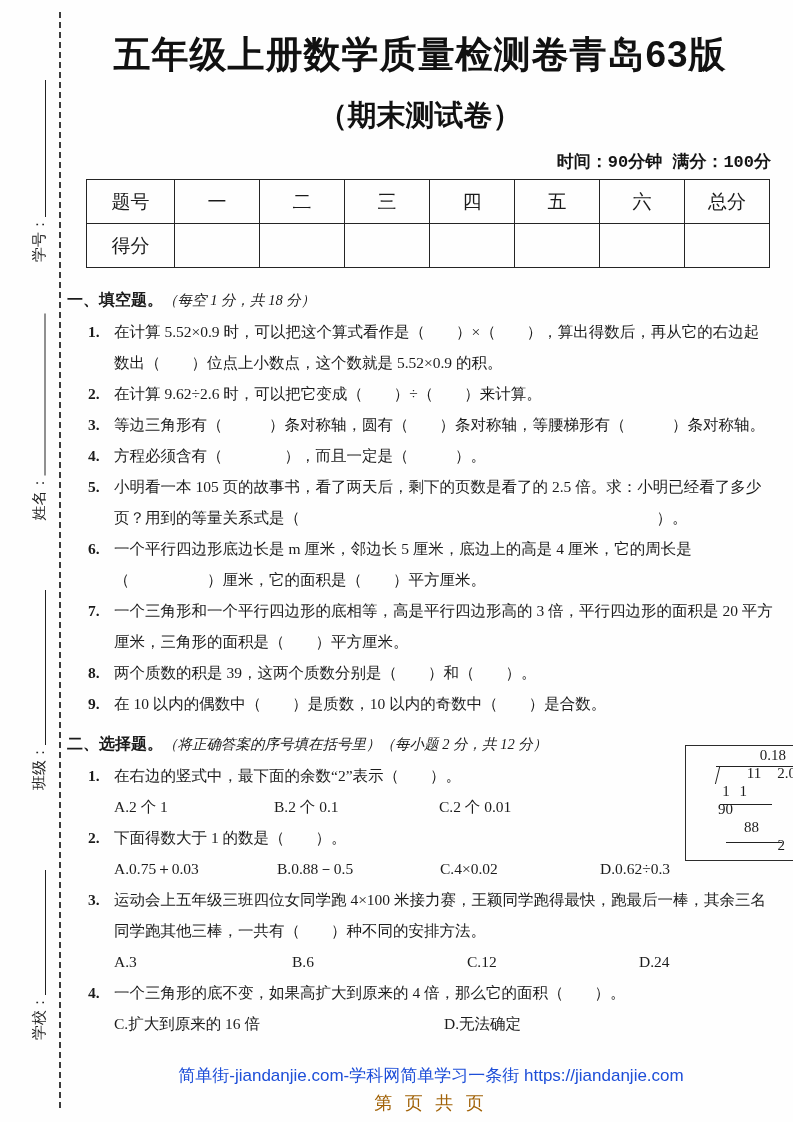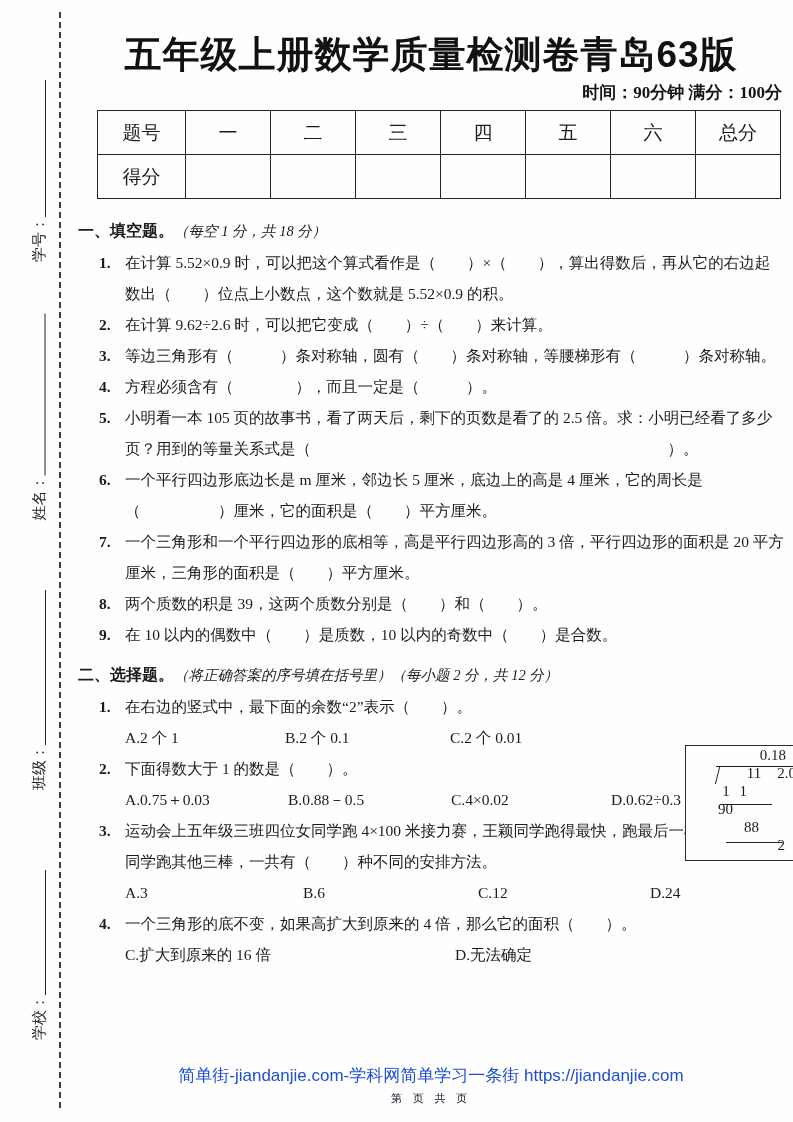--- a/index.html
+++ b/index.html
@@ -17,34 +17,34 @@
     border-left:2px dashed #3c3c3c;
   }
   
   .side-field {
     position:absolute; height:22px; display:flex; align-items:flex-end;
     transform:rotate(-90deg);
     font-size:15px; color:#222;
   }
   .side-field .blank { flex:1; border-bottom:1.5px solid #222; margin-bottom:3px; }
   
-  .content { position:absolute; left:78px; top:0; width:706px; }
+  .content { position:absolute; left:67px; top:0; width:706px; }
   .title {
     margin-top:30px; text-align:center;
     font-family:"Liberation Sans","DejaVu Sans",sans-serif;
     font-weight:bold; font-size:37px; letter-spacing:1px; color:#111;
   }
   .subtitle {
     margin-top:16px; text-align:center;
     font-family:"Liberation Sans","DejaVu Sans",sans-serif;
     font-weight:bold; font-size:29px; color:#111;
   }
   .exam-info {
-    margin-top:1px; padding-right:2px; text-align:right;
-    font-family:Liberation Serif, serif;
+    margin-top:14px; padding-right:2px; text-align:right;
+    font-family:Liberation Mono, monospace;
     font-weight:600; font-size:17px; color:#151515;
   }
   table.score {
     margin:6px 0 16px 19px; width:684px; border-collapse:collapse; table-layout:fixed;
   }
   table.score td {
     border:1.6px solid #242424; height:44px; text-align:center;
     font-size:19px; color:#1a1a1a;
   }
   table.score td.first { width:88px; }
@@ -78,21 +78,21 @@
   .ldiv .ul1  { position:absolute; top:58px; left:34px; width:52px; border-top:1.4px solid #222; }
   .ldiv .ul2  { position:absolute; top:96px; left:40px; width:56px; border-top:1.4px solid #222; }
   
   .footer-site {
     position:absolute; left:78px; top:1064px; width:706px; text-align:center;
     font-family:"Liberation Sans","DejaVu Sans",sans-serif;
     font-size:17px; color:#1d4ed8;
   }
   .footer-page {
     position:absolute; left:78px; top:1091px; width:706px; text-align:center;
-    font-size:11px; color:#0f172a; letter-spacing:4px;
+    font-size:18px; color:#a16207; letter-spacing:4px;
   }
 </style>
 </head>
 <body>
 
 <div>
 
   <div class="dashed-line"></div>
 
   <div>
@@ -110,20 +110,21 @@
     </div>
     <div class="side-field" style="width:170px; left:-47px; top:944px;">
       <span>学校：</span>
       <span class="blank"></span>
     </div>
   </div>
 
   <div class="content">
 
     <div class="title">五年级上册数学质量检测卷青岛63版</div>
+    <div class="subtitle">（期末测试卷）</div>
     <div class="exam-info">时间：90分钟  满分：100分</div>
 
     <table class="score">
       <tbody>
           <tr>
         <td class="first">题号</td>
         <td>一</td>
         <td>二</td>
         <td>三</td>
         <td>四</td>

